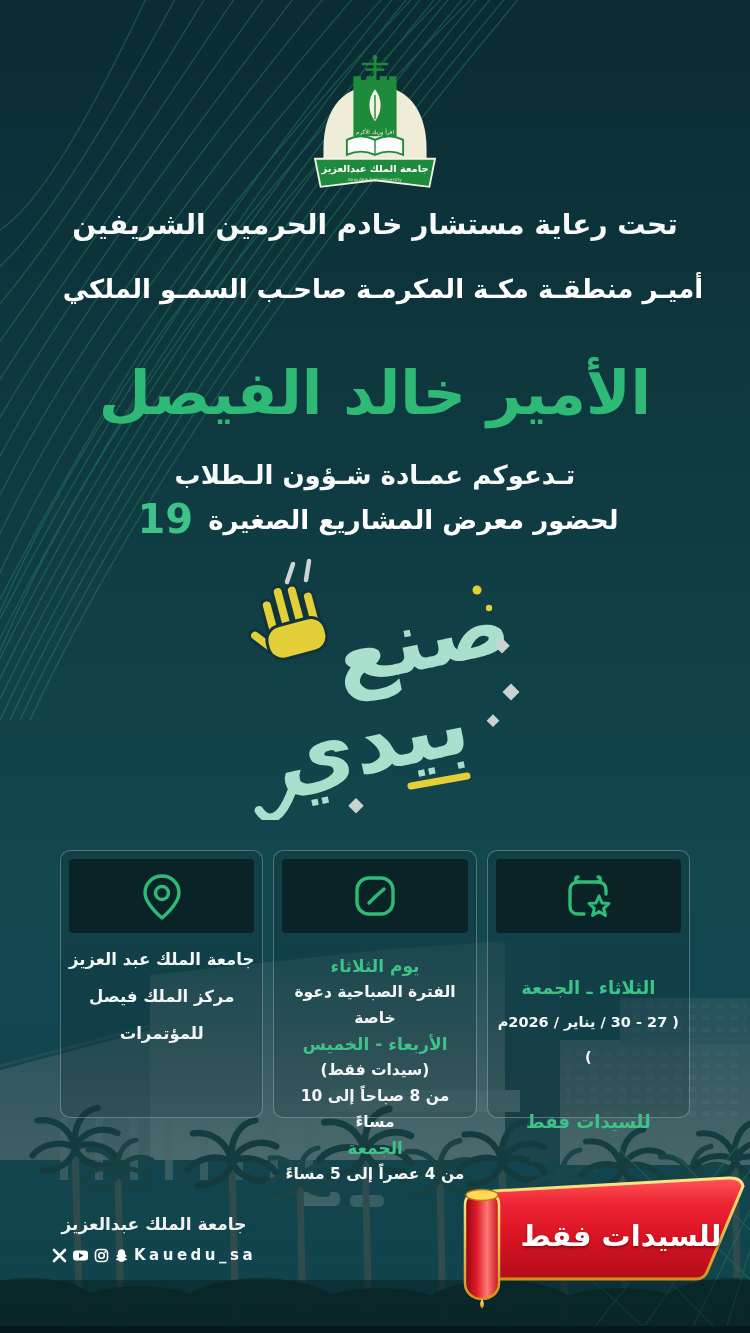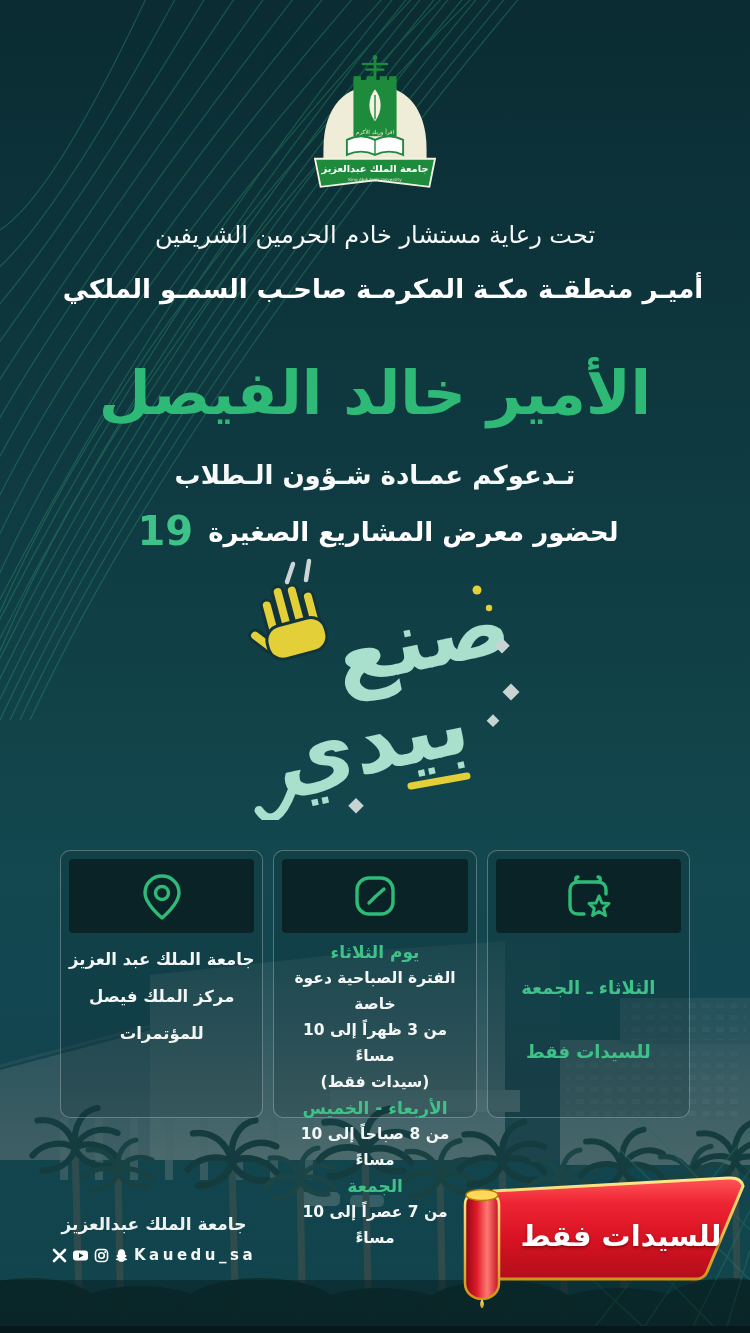--- a/index.html
+++ b/index.html
@@ -5,35 +5,35 @@
   html,body{margin:0;padding:0;background:#06181c;}
   .poster{
     position:relative;width:750px;height:1326px;overflow:hidden;margin:0 auto;
     font-family:"DejaVu Sans",sans-serif;
     background:linear-gradient(180deg,#0a2c32 0%,#0d333a 18%,#0f3a41 36%,#114349 55%,#134850 66%,#144c53 78%,#175860 100%);
   }
   .abs{position:absolute;}
   .ctr{left:0;width:750px;text-align:center;}
   .rtl{direction:rtl;}
   
-  .pat1{top:221px;font-size:24px;font-weight:normal;color:#f6f9f8;}
+  .pat1{top:208px;font-size:28px;font-weight:bold;color:#f6f9f8;}
   .pat2{top:274px;font-size:26px;font-weight:bold;color:#ffffff;letter-spacing:.5px;margin-left:8px;}
   .patron{top:338px;font-size:60px;font-weight:bold;color:#2eb977;line-height:110px;}
   .inv1{top:460px;font-size:26px;font-weight:bold;color:#f6f9f8;}
-  .inv2{top:508px;font-size:26px;font-weight:bold;color:#ffffff;}
+  .inv2{top:496px;font-size:26px;font-weight:bold;color:#ffffff;}
   .inv2 .num{color:#3fc287;font-size:40px;vertical-align:-4px;padding:0 6px;font-weight:bold;}
   
   .cards{top:850px;left:60px;width:630px;height:268px;display:flex;gap:10px;direction:rtl;}
   .card{flex:1;border:1px solid rgba(255,255,255,.28);border-radius:10px;
         background:rgba(13,43,46,.22);padding:8px;box-sizing:border-box;}
   .card-head{height:74px;border-radius:4px;background:rgba(9,30,33,.85);
              display:flex;align-items:center;justify-content:center;}
   .card-body{text-align:center;}
   .pad-lg{padding-top:8px;}
-  .pad-sm{padding-top:6px;}
+  .pad-sm{padding-top:20px;}
   .tline{line-height:26px;font-weight:bold;}
   .dline{line-height:35px;font-weight:bold;}
   .lline{line-height:37px;font-weight:bold;font-size:16.5px;color:#f3f6f5;}
   .g{color:#3fc287;}
   .w{color:#f3f6f5;}
   .fs17{font-size:17px;} .fs16{font-size:15.5px;} .fs18{font-size:18px;margin-top:29px;} .fs14{font-size:14.5px;}
   
   .ribbon{top:1175px;left:460px;width:290px;height:135px;}
   .ribbon-label{position:absolute;left:52px;top:30px;width:218px;height:62px;
       display:flex;align-items:center;justify-content:center;
@@ -252,43 +252,43 @@
           <g fill="none" stroke="#2ebb78" stroke-width="3.4" stroke-linecap="round">
             <path d="M44,24 L44,20 C44,15 41,12 36,12 L16,12 C11,12 8,15 8,20 L8,36 C8,41 11,44 16,44 L22,44"></path>
             <path d="M16,7 C13,7 13,12 16,12"></path>
               <path d="M36,7 C39,7 39,12 36,12"></path>
           </g>
           <path d="M37,26 L40,33 L47,33.5 L41.7,38.3 L43.5,45.5 L37,41.5 L30.5,45.5 L32.3,38.3 L27,33.5 L34,33 Z" fill="#0c2629" stroke="#2ebb78" stroke-width="3" stroke-linejoin="round"></path>
         </svg>
       </div>
       <div class="card-body pad-lg">
         <div class="dline g fs18">الثلاثاء ـ الجمعة</div>
+        <div class="dline w fs14 rtl">( 27 - 30 / يناير / 2026م )</div>
         <div class="dline g fs18">للسيدات فقط</div>
       </div>
     </div>
 
     <div class="card">
       <div class="card-head">
         <svg width="52" height="52" viewBox="0 0 52 52">
           <g fill="none" stroke="#2ebb78" stroke-width="3.4" stroke-linecap="round">
             <rect x="8" y="8" width="36" height="36" rx="12"></rect>
             <path d="M26,27 L35,19"></path>
               <path d="M26,27 L20,33"></path>
           </g>
         </svg>
       </div>
       <div class="card-body pad-sm rtl">
         <div class="tline g fs17">يوم الثلاثاء</div>
         <div class="tline w fs16">الفترة الصباحية دعوة خاصة</div>
-        <div class="tline w fs16">من 3 ظهراً إلى 10 مساءً</div>
+        <div class="tline g fs17">الأربعاء - الخميس</div>
         <div class="tline w fs16">(سيدات فقط)</div>
-        <div class="tline g fs17">الأربعاء - الخميس</div>
         <div class="tline w fs16">من 8 صباحاً إلى 10 مساءً</div>
         <div class="tline g fs17">الجمعة</div>
-        <div class="tline w fs16">من 7 عصراً إلى 10 مساءً</div>
+        <div class="tline w fs16">من 4 عصراً إلى 5 مساءً</div>
       </div>
     </div>
 
     <div class="card">
       <div class="card-head">
         <svg width="52" height="52" viewBox="0 0 52 52">
           <g fill="none" stroke="#2ebb78" stroke-width="3.4" stroke-linecap="round" stroke-linejoin="round">
             <path d="M26,6 C16.5,6 9,13.5 9,23 C9,34 26,48 26,48 C26,48 43,34 43,23 C43,13.5 35.5,6 26,6 Z"></path>
             <circle cx="26" cy="23" r="6.5"></circle>
           </g>

